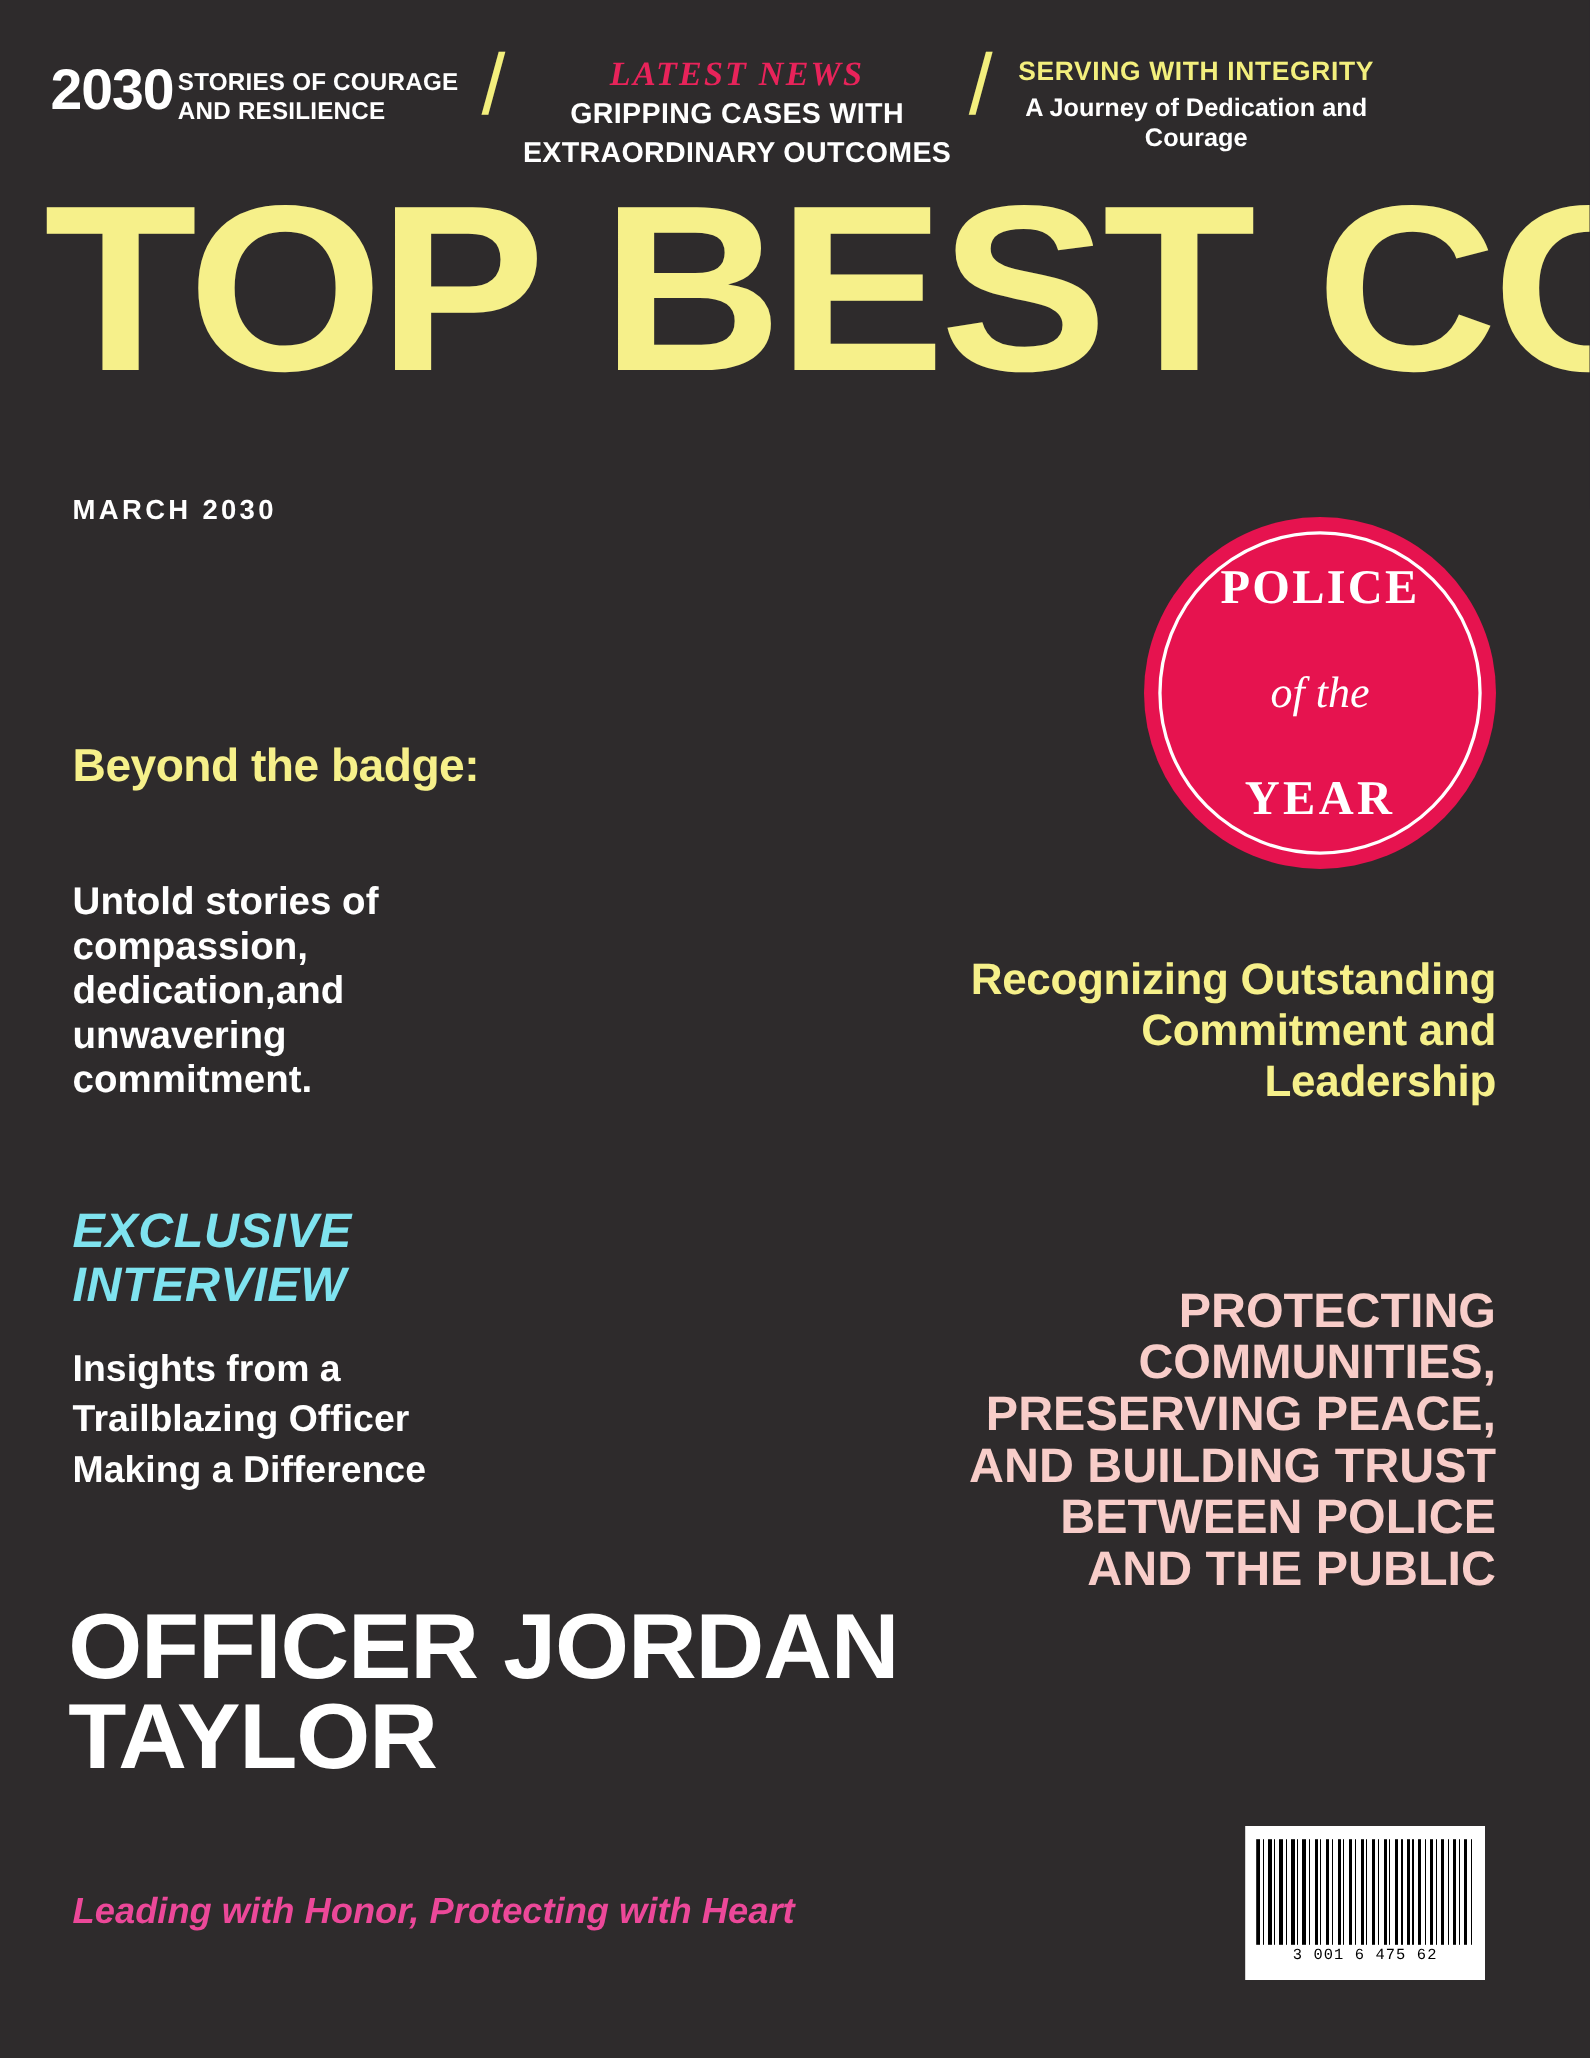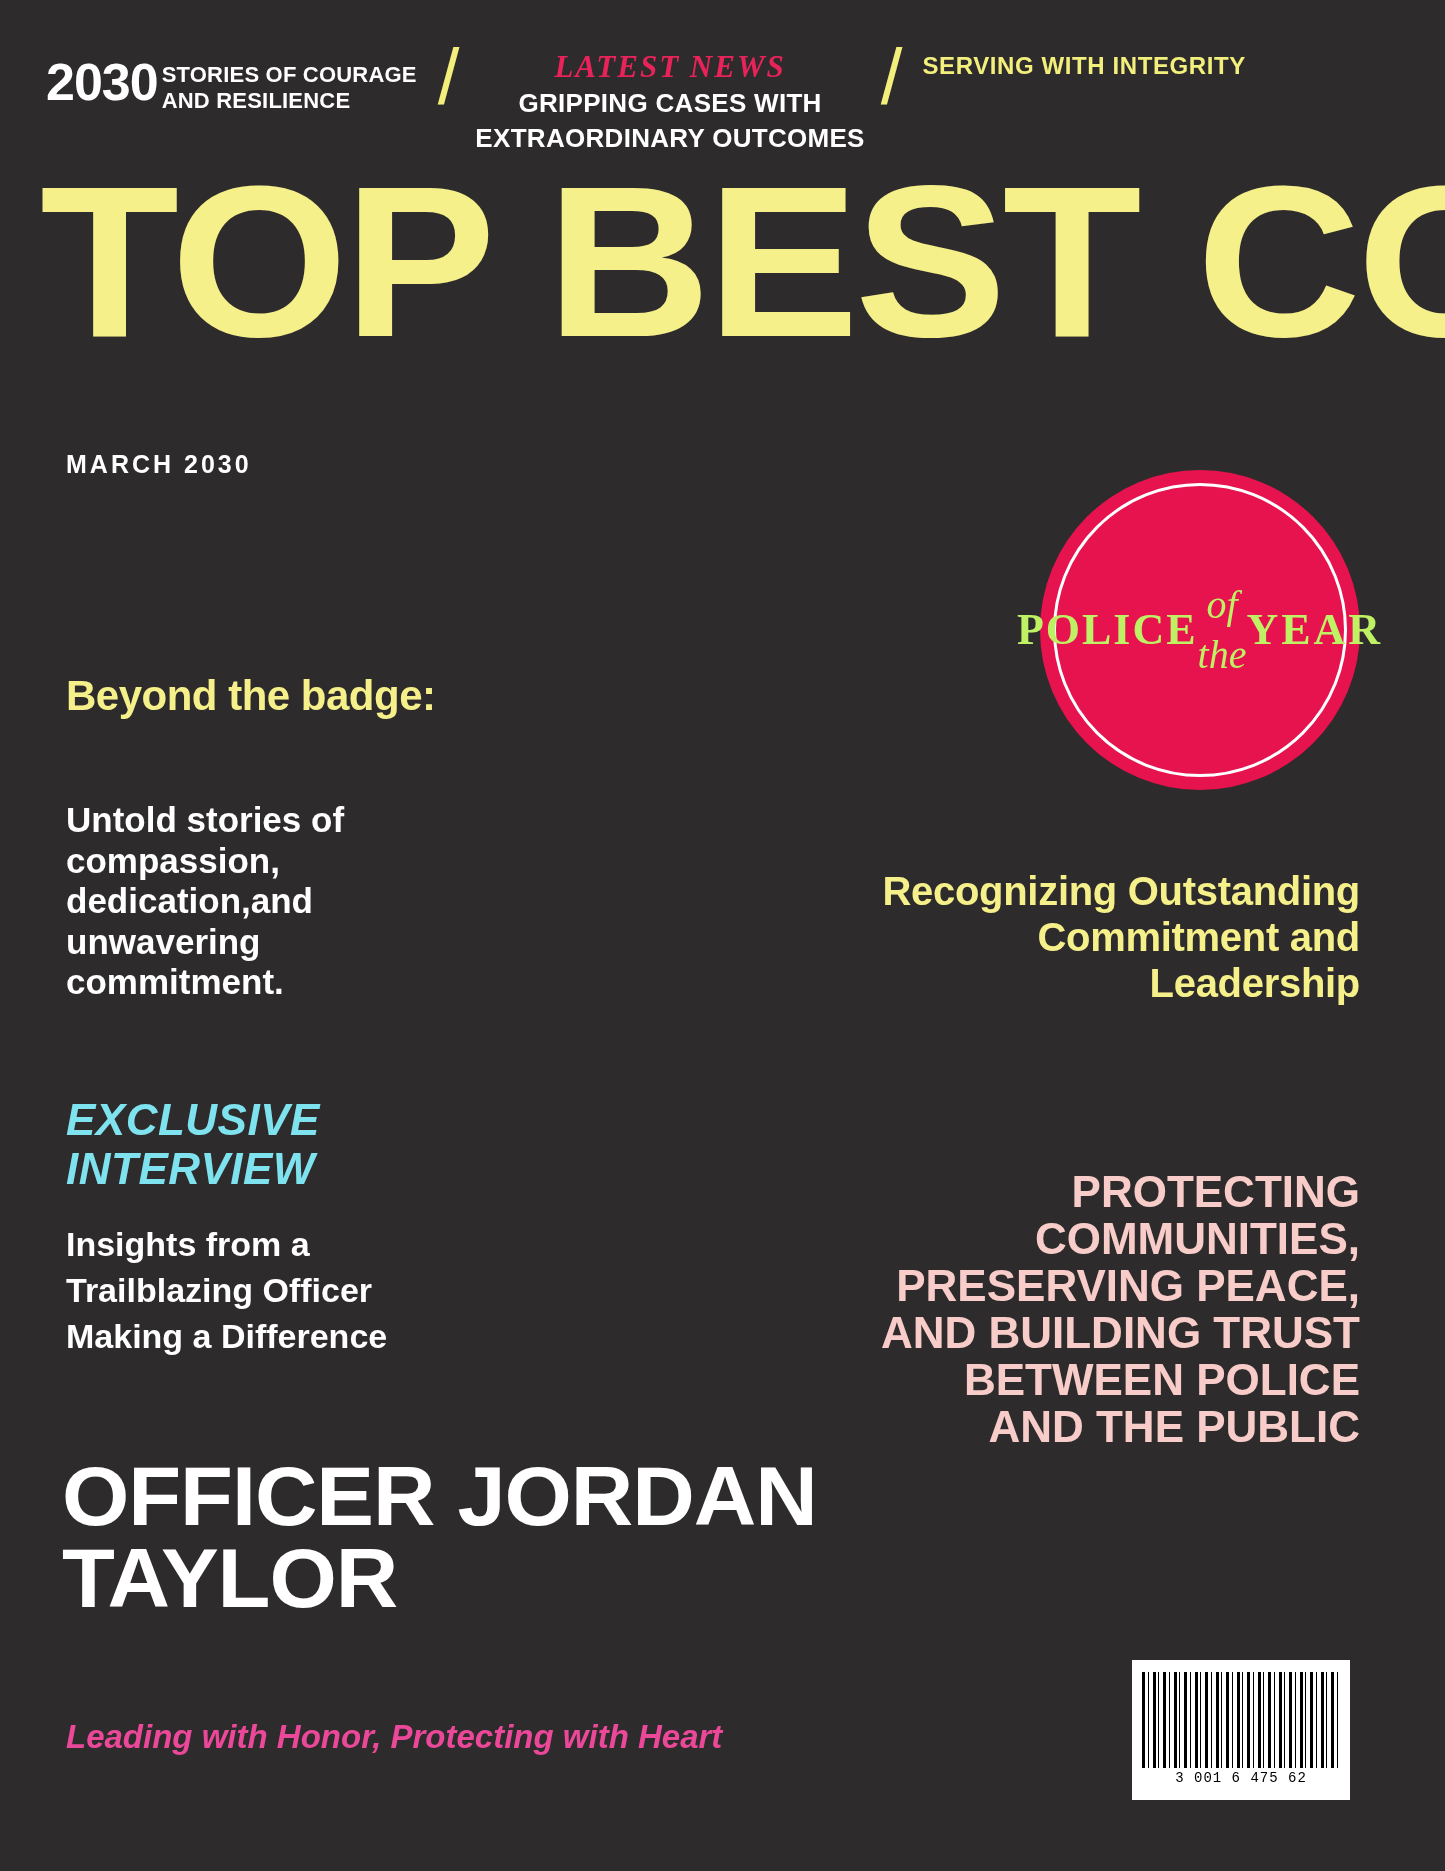--- a/index.html
+++ b/index.html
@@ -131,26 +131,27 @@
     display: flex;
     align-items: center;
     justify-content: center;
   }
   .badge-inner {
     width: 288px;
     height: 288px;
     border-radius: 50%;
     border: 3px solid #ffffff;
     display: flex;
-    flex-direction: row;
+    flex-direction: column;
     align-items: center;
     justify-content: center;
     text-align: center;
     font-family: "Liberation Serif", serif;
-    color: #bef264;
+    color: #ffffff;
+    gap: 48px;
   }
   .badge-l1 { font-size: 44px; font-weight: 700; letter-spacing: 2px; line-height: 1.05; }
   .badge-l2 { font-size: 40px; font-style: italic; line-height: 1.25; }
   .badge-l3 { font-size: 44px; font-weight: 700; letter-spacing: 3px; line-height: 1.05; }
 
   
   .beyond-head {
     position: absolute;
     top: 672px;
     left: 66px;
@@ -284,20 +285,21 @@
     </div>
     <div class="slash">/</div>
     <div class="mid-col">
       <div class="latest">LATEST NEWS</div>
       <div class="mid-line">GRIPPING CASES WITH</div>
       <div class="mid-line">EXTRAORDINARY OUTCOMES</div>
     </div>
     <div class="slash">/</div>
     <div class="right-col">
       <div class="serving">SERVING WITH INTEGRITY</div>
+      <div class="serving-sub">A Journey of Dedication and Courage</div>
     </div>
   </div>
 
   <div class="masthead">TOP BEST COPS</div>
   <div class="issue-date">MARCH 2030</div>
 
   <div class="badge">
     <div class="badge-inner">
       <div class="badge-l1">POLICE</div>
       <div class="badge-l2">of the</div>

